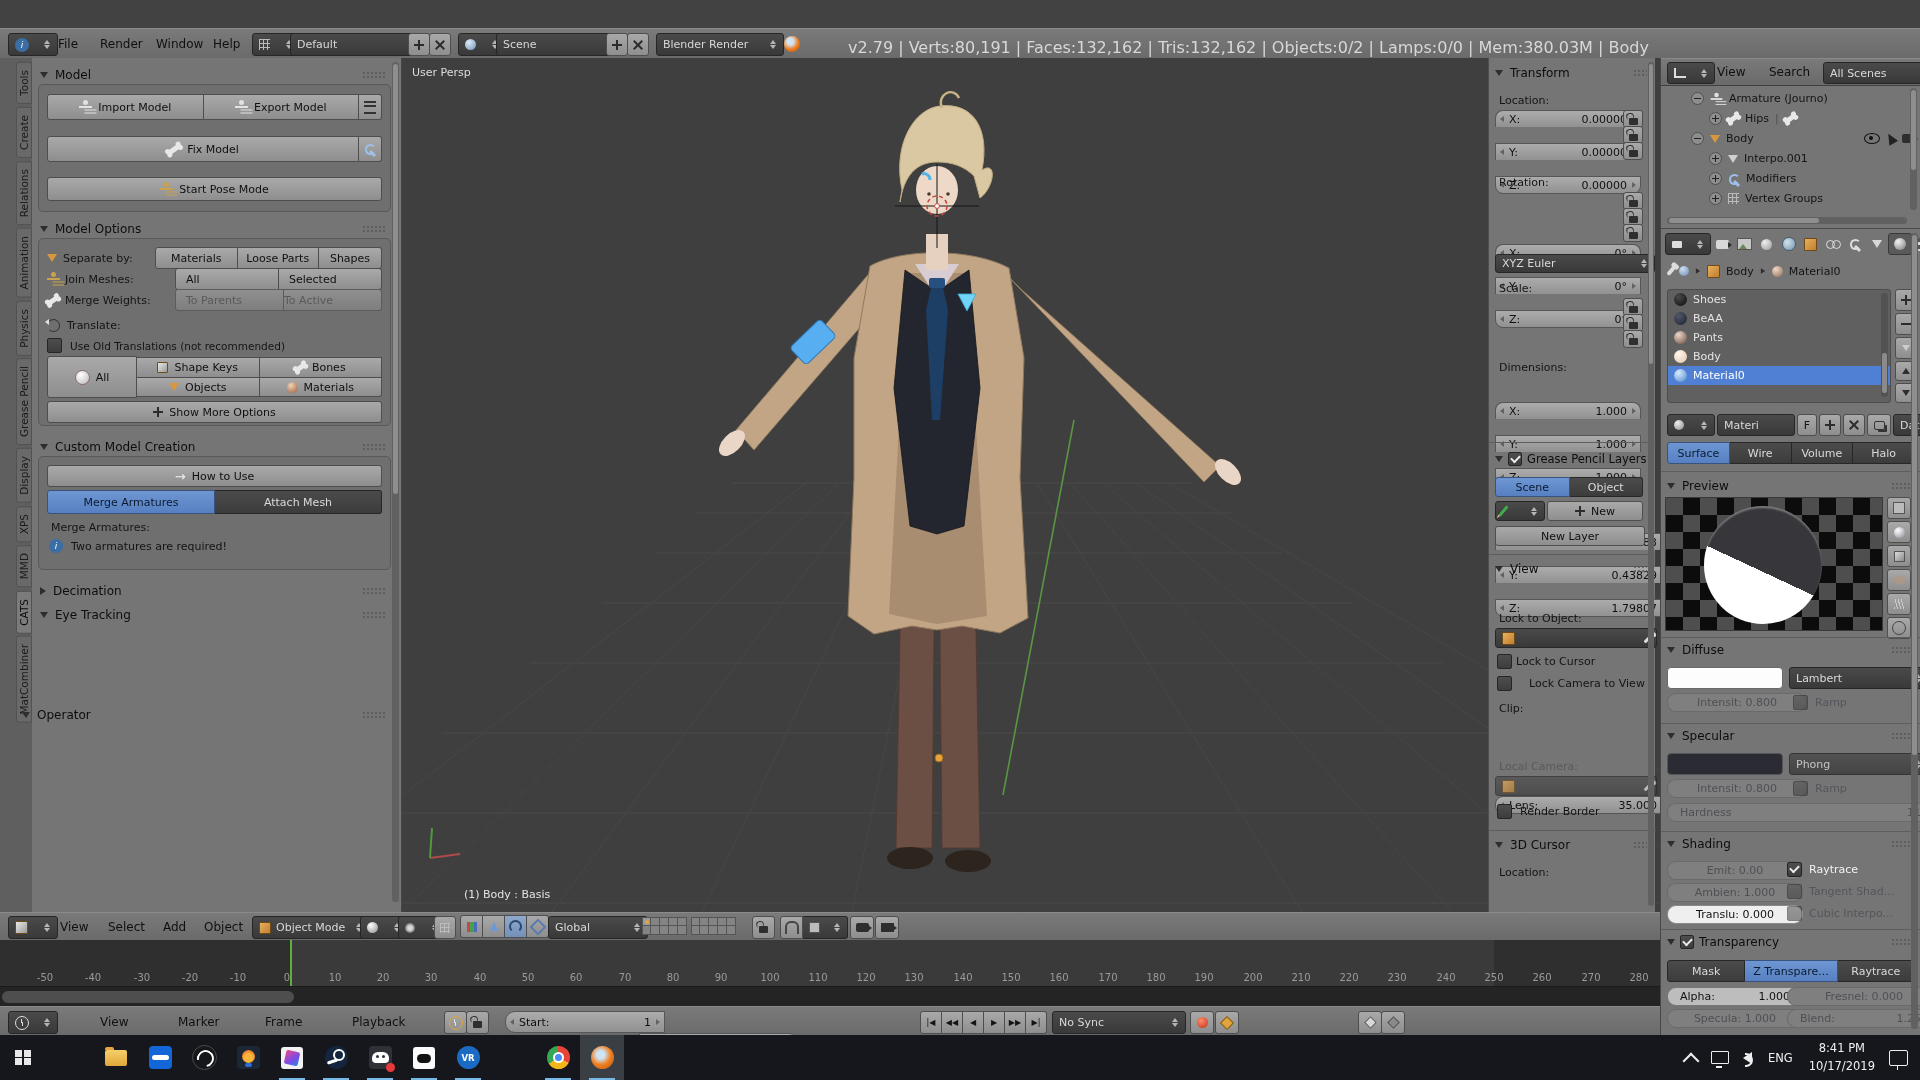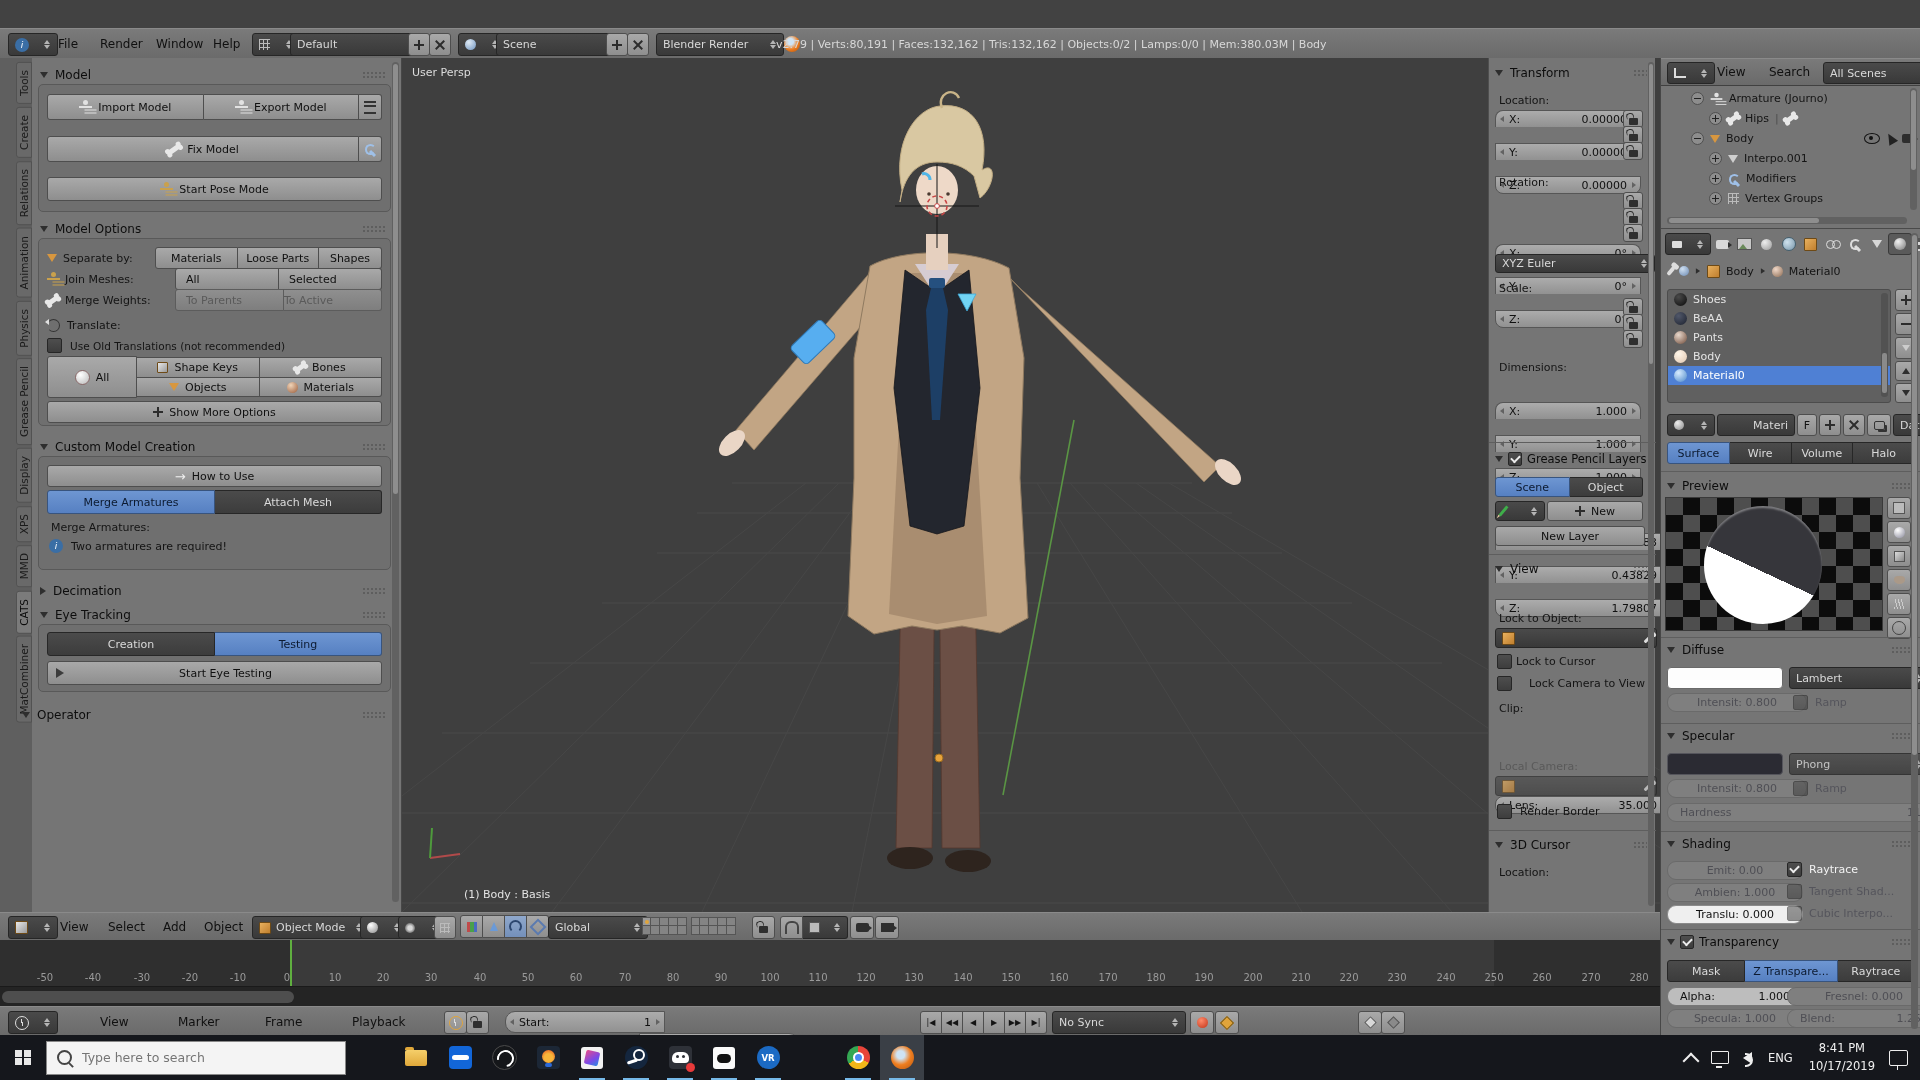--- a/index.html
+++ b/index.html
@@ -149,21 +149,21 @@
         <span class="i-plus"></span>
       </div>
     <div class="a sq" style="left:627px;top:4px;width:20px;height:21px;">
         <span class="i-x dark"></span>
       </div>
     <div class="a dd" style="left:656px;top:4px;width:114px;height:21px;">
         <span class="grow">Blender Render</span>
         <span class="updn"></span>
       </div>
     <span class="a i-sph" style="left:784px;top:7px;width:16px;height:16px;background:radial-gradient(circle at 40% 35%,#cfe4f5 22%,#ef7e1f 55%,#a84c0e);"></span>
-    <span class="a" style="left:776px;top:9px;color:#d8d8d8;font-size:11px;">v2.79 | Verts:80,191 | Faces:132,162 | Tris:132,162 | Objects:0/2 | Lamps:0/0 | Mem:380.03M | Body</span>
+    <span class="a" style="left:848px;top:9px;color:#d8d8d8;font-size:16px;">v2.79 | Verts:80,191 | Faces:132,162 | Tris:132,162 | Objects:0/2 | Lamps:0/0 | Mem:380.03M | Body</span>
   </div>
 
   <div class="a" style="left:0;top:58px;width:402px;height:854px;background:#757575;border-right:1px solid #474747;box-sizing:border-box;">
 
     <div class="a" style="left:0;top:0;width:32px;height:854px;background:#5f5f5f;display:flex;flex-direction:column;gap:3px;padding-top:4px;box-sizing:border-box;align-items:flex-end;">
       <div class="vtab">Tools</div>
       <div class="vtab">Create</div>
       <div class="vtab">Relations</div>
       <div class="vtab">Animation</div>
       <div class="vtab">Physics</div>
@@ -306,30 +306,20 @@
         <span class="tri-r"></span>
         <span>Decimation</span>
         <span class="grip"></span>
       </div>
 
     <div class="a hdr" style="left:40px;top:550px;width:346px;">
         <span class="tri-d"></span>
         <span>Eye Tracking</span>
         <span class="grip"></span>
       </div>
-    <div class="a pbox" style="left:38px;top:566px;width:351px;height:66px;">
-      <div class="a f" style="left:8px;top:8px;right:8px;height:22px;">
-        <div class="btn btn-dk" style="flex:1;height:22px;border-radius:3px 0 0 3px;">Creation</div>
-        <div class="btn btn-blue" style="flex:1;height:22px;border-radius:0 3px 3px 0;border-left:none;">Testing</div>
-      </div>
-      <div class="a btn" style="left:8px;top:36px;right:8px;height:22px;justify-content:flex-start;padding-left:8px;">
-          <span class="i-play-o" style="border-left-color:#3c3c3c;"></span>
-          <span style="flex:1;text-align:center;">Start Eye Testing</span>
-        </div>
-    </div>
 
     <div class="a hdr" style="left:22px;top:650px;width:364px;">
         <span class="tri-d"></span>
         <span>Operator</span>
         <span class="grip"></span>
       </div>
   </div>
 
   <div class="a" style="left:402px;top:58px;width:1258px;height:854px;background:#3f3f3f;overflow:hidden;">
     <svg width="1258" height="854" viewBox="0 0 1258 854">
@@ -908,21 +898,21 @@
       <div class="sq" style="width:20px;height:18px;">
           <span class="tri-d"></span>
         </div>
     </div>
 
     <div class="a f" style="left:6px;top:186px;gap:2px;height:20px;">
       <div class="dd" style="width:34px;height:20px;">
           <span class="i-sph" style="width:10px;height:10px;background:radial-gradient(circle at 35% 30%,#eee,#888);"></span>
           <span class="updn"></span>
         </div>
-      <div class="dd" style="width:64px;height:20px;text-align:right;">
+      <div class="dd" style="width:64px;height:20px;">
           <span class="grow">Materi</span>
         </div>
       <div class="sq" style="width:18px;height:20px;">F</div>
       <div class="sq" style="width:20px;height:20px;">
           <span class="i-plus"></span>
         </div>
       <div class="sq" style="width:20px;height:20px;">
           <span class="i-x dark"></span>
         </div>
       <div class="sq" style="width:22px;height:20px;">
@@ -1053,26 +1043,20 @@
   </div>
 
   <div class="a f" style="left:0;top:1035px;width:1920px;height:45px;background:#15171c;gap:0;">
     <div class="apptile" style="width:46px;">
       <span style="display:grid;grid-template-columns:7px 7px;grid-template-rows:7px 7px;gap:1.4px;">
           <i style="background:#e8e8e8;"></i>
           <i style="background:#e8e8e8;"></i>
           <i style="background:#e8e8e8;"></i>
           <i style="background:#e8e8e8;"></i>
         </span>
-    </div>
-    <div class="f" style="width:300px;height:34px;background:#f4f4f4;border:1px solid #888;gap:8px;padding:0 10px;box-sizing:border-box;">
-      <span style="width:11px;height:11px;border:2px solid #444;border-radius:50%;position:relative;flex:none;">
-          <i style="position:absolute;right:-4px;bottom:-3px;width:6px;height:2px;background:#444;transform:rotate(45deg);"></i>
-        </span>
-      <input style="border: none; background: transparent; outline: none; font-family: &quot;DejaVu Sans&quot;, sans-serif; font-size: 12.5px; color: rgb(51, 51, 51); width: 240px;" placeholder="Type here to search">
     </div>
     <div style="width:48px;"></div>
     <div class="apptile">
         <span style="width:22px;height:16px;background:linear-gradient(#f5cf6a,#e0a83a);border-radius:2px;position:relative;">
           <i style="position:absolute;left:0;top:-3px;width:9px;height:3px;background:#e0a83a;border-radius:2px 2px 0 0;"></i>
         </span>
       </div>
     <div class="apptile">
         <span style="width:23px;height:23px;background:#1266d8;border-radius:4px;position:relative;">
           <i style="position:absolute;left:3px;top:9px;width:17px;height:5px;background:#fff;border-radius:3px;"></i>

